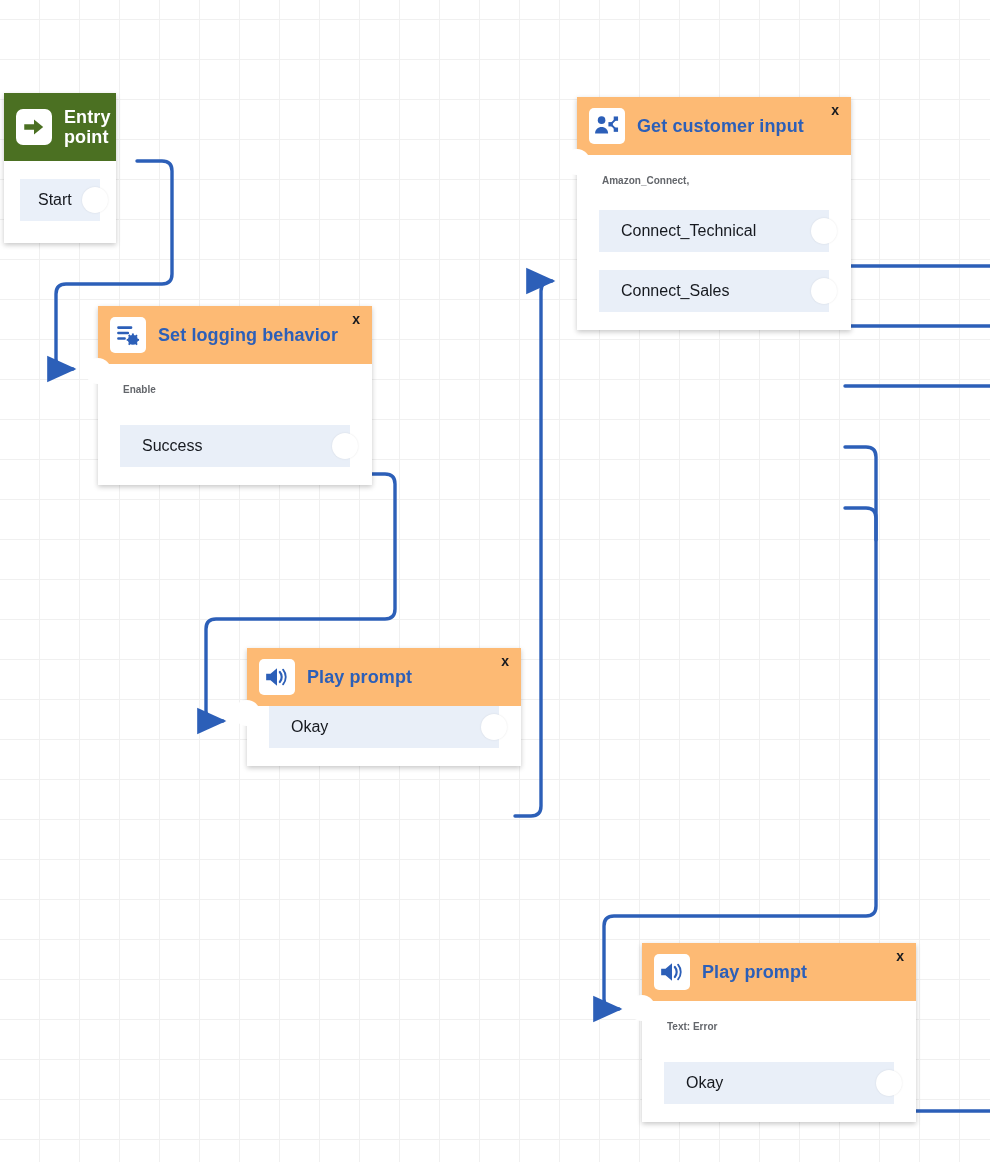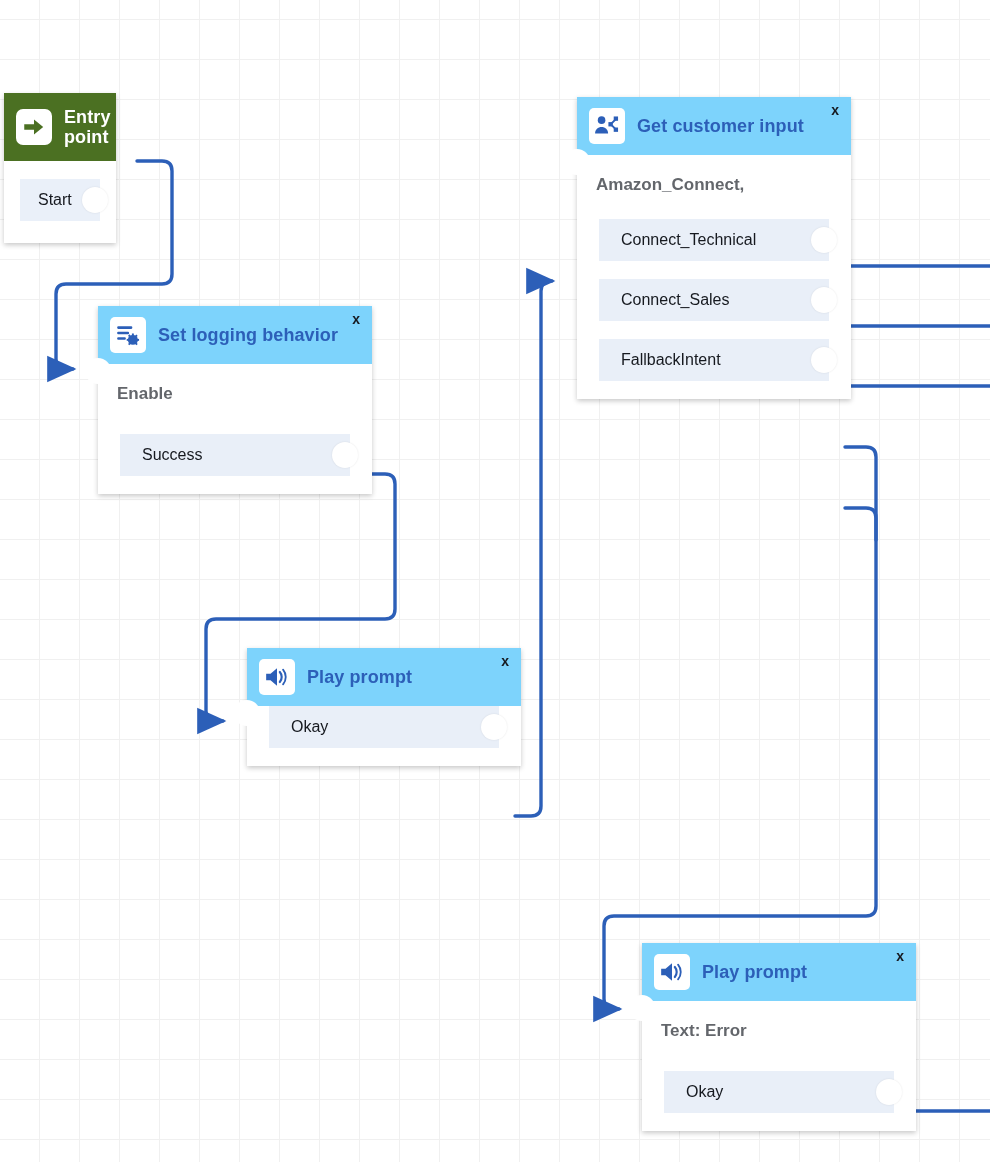--- a/index.html
+++ b/index.html
@@ -30,21 +30,21 @@
   }
   .node {
     position: absolute;
     background: #ffffff;
     box-shadow: 0 2px 5px rgba(0,0,0,0.22);
     z-index: 5;
   }
   .node-header {
     display: flex;
     align-items: center;
-    background: #7dd3fc;
+    background: #fdba74;
     height: 58px;
     padding: 0 12px;
     position: relative;
     box-sizing: border-box;
   }
   .node-header.entry {
     background: #4b7022;
     height: 68px;
   }
   .hdr-icon {
@@ -80,24 +80,24 @@
     font-weight: bold;
     color: #16191f;
     line-height: 1;
     cursor: pointer;
   }
   .node-body {
     padding: 0;
     position: relative;
   }
   .desc {
-    font-size: 17px;
+    font-size: 10px;
     font-weight: bold;
     color: #63666b;
-    padding: 20px 25px 24px 19px;
+    padding: 20px 25px 24px 25px;
     white-space: nowrap;
   }
   .desc.tight { padding-bottom: 30px; }
   .spacer-sm { height: 18px; }
   .port-row {
     position: relative;
     background: #e9eff8;
     height: 42px;
     margin: 0 22px 18px 22px;
     display: flex;
@@ -274,24 +274,20 @@
     <div class="node-body">
       <div class="desc">Amazon_Connect,</div>
       <div class="port-row">
         <span class="port-label">Connect_Technical</span>
         <span class="port-dot"></span>
       </div>
       <div class="port-row">
         <span class="port-label">Connect_Sales</span>
         <span class="port-dot"></span>
       </div>
-      <div class="port-row">
-        <span class="port-label">FallbackIntent</span>
-        <span class="port-dot"></span>
-      </div>
     </div>
   </div>
 
   <div class="node" id="node-play2">
     <div class="node-header">
       <span class="hdr-icon">
         <svg width="26" height="26" viewBox="0 0 24 24" aria-hidden="true">
           <g fill="#2c5fb8">
             <path d="M2 9 h4 L12 4 v16 L6 15 H2 z"></path>
             <path d="M14.6 7.4 a7 7 0 0 1 0 9.2" fill="none" stroke="#2c5fb8" stroke-width="2" stroke-linecap="round"></path>

